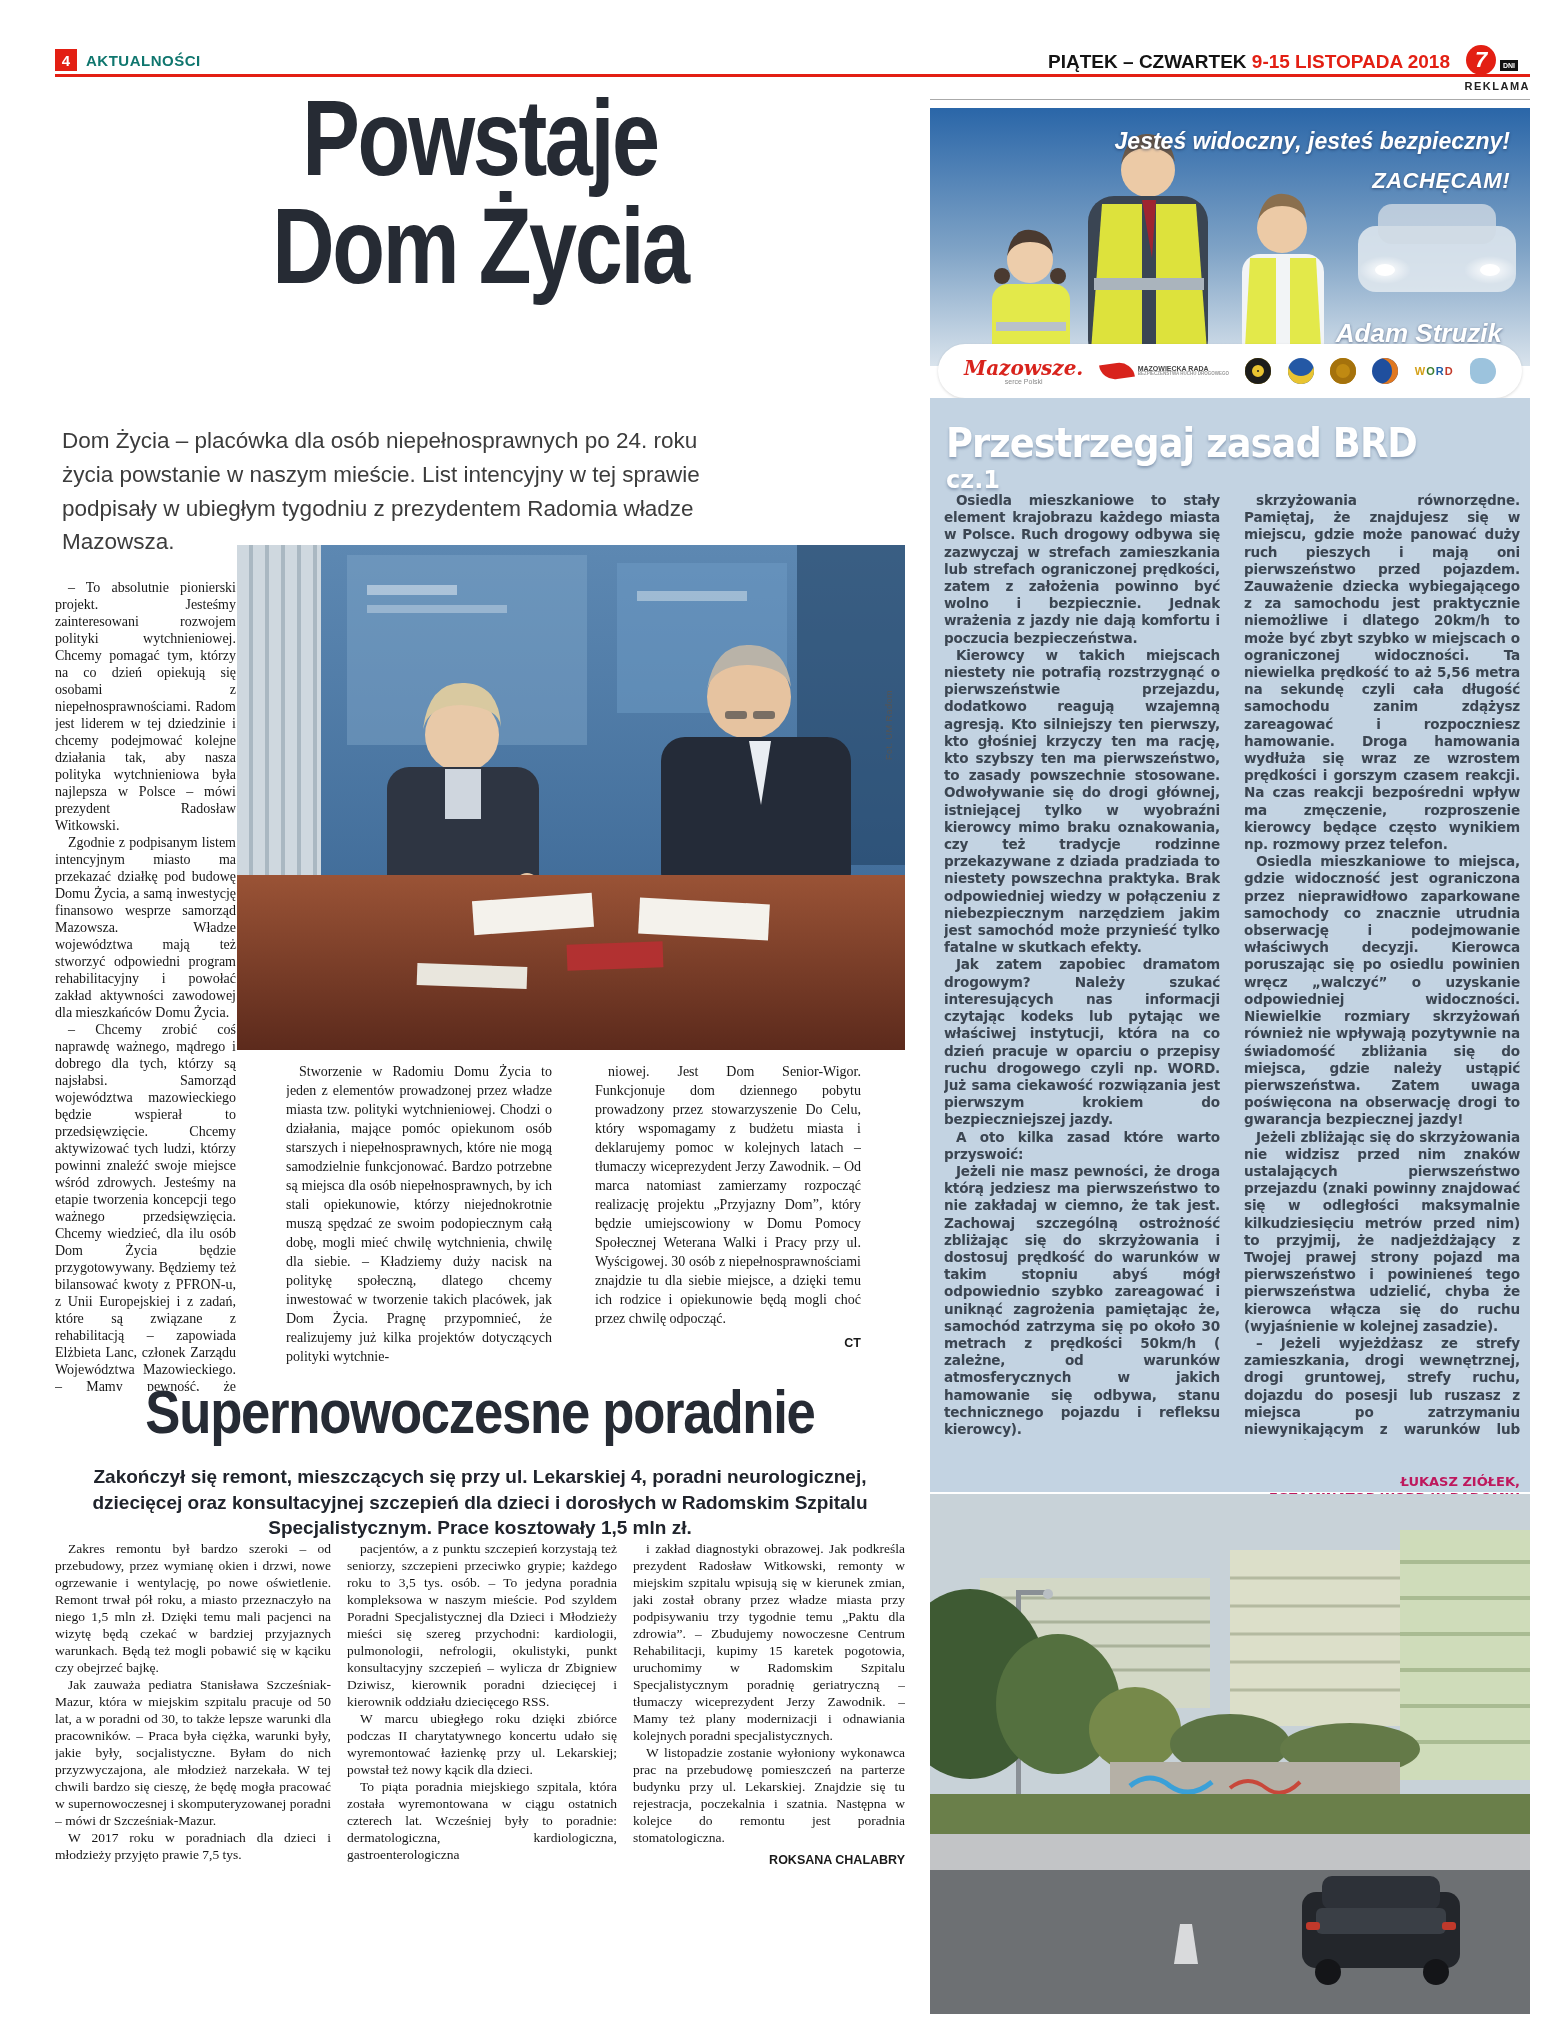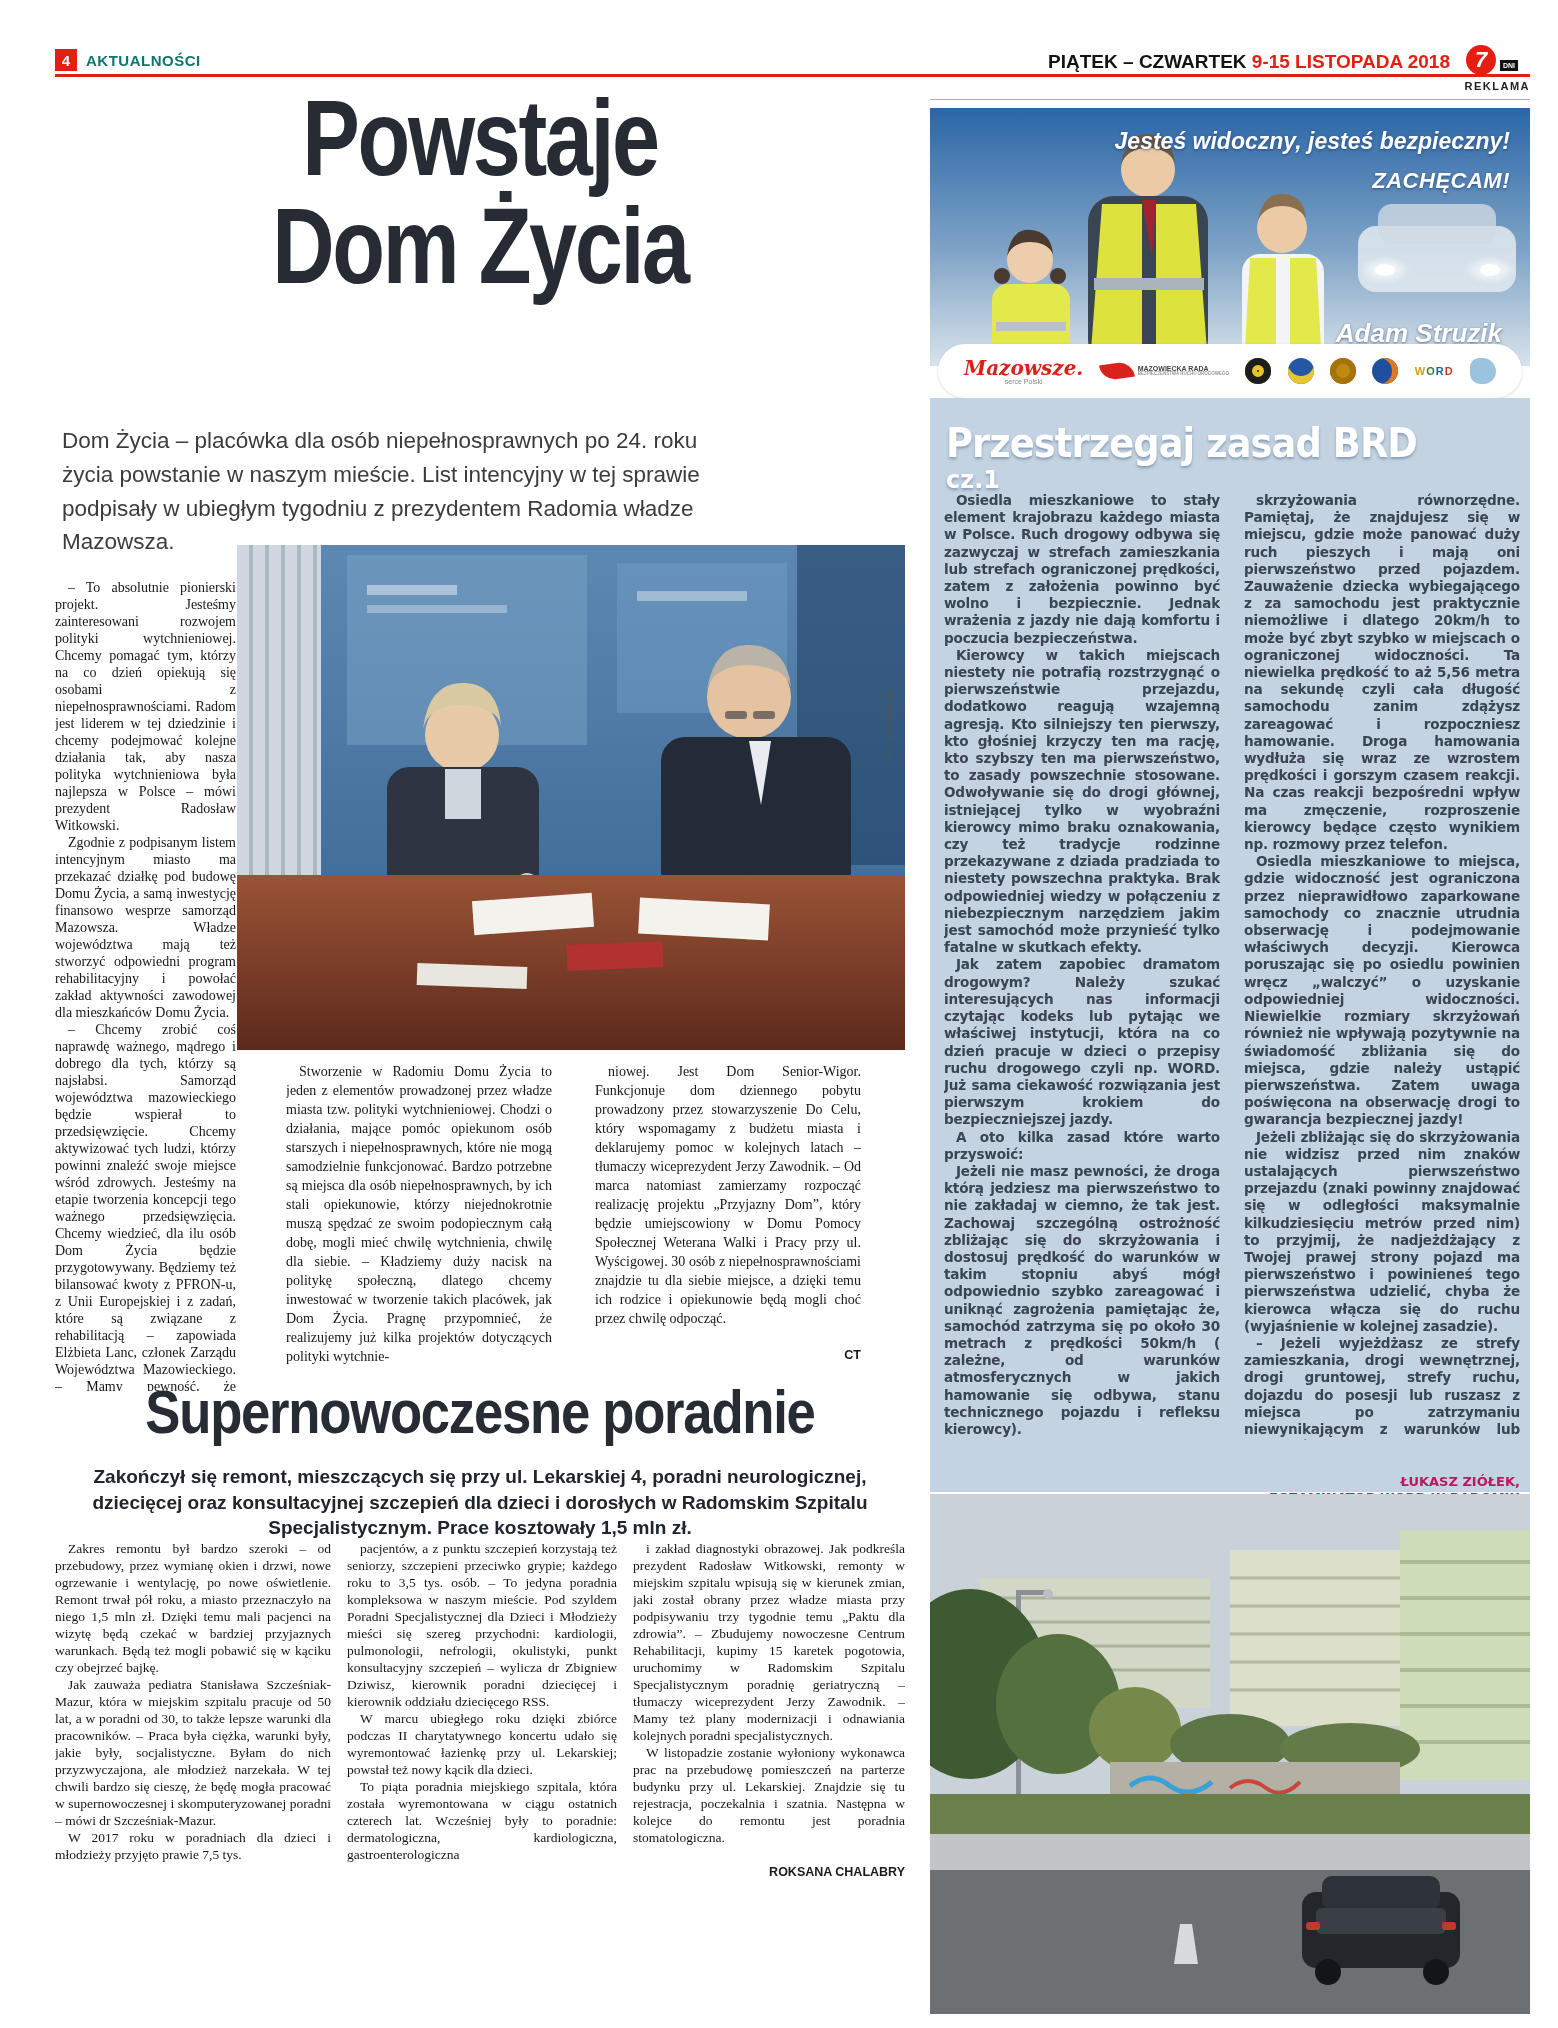--- a/index.html
+++ b/index.html
@@ -19,21 +19,21 @@
   .adtopline{left:930px;width:600px;top:99px;height:1px;background:#aaa;}
   
   .headline{left:55px;top:84px;width:850px;text-align:center;color:#262b34;font-weight:bold;line-height:1.0;}
   .headline .hl{display:block;font-size:108px;letter-spacing:-3px;transform:scaleX(.8);transform-origin:center;}
   .lead{left:62px;top:424px;width:664px;font-size:22.5px;line-height:1.5;color:#3c3c3c;}
   .serifcol{font-family:"Liberation Serif",serif;text-align:justify;overflow:hidden;color:#161616;}
   .serifcol p{margin:0;text-indent:13px;}
   .a1c1{left:55px;top:552px;width:181px;height:812px;font-size:14px;line-height:17px;margin-top:27px;}
   .a1c2{left:286px;top:1062px;width:266px;height:310px;font-size:14px;line-height:19px;}
   .a1c3{left:595px;top:1062px;width:266px;height:310px;font-size:14px;line-height:19px;}
-  .byline{font-family:"Liberation Sans",sans-serif;font-weight:bold;font-size:12.5px;text-align:right;color:#1a1a1a;margin-top:18px;}
+  .byline{font-family:"Liberation Sans",sans-serif;font-weight:bold;font-size:12.5px;text-align:right;color:#1a1a1a;margin-top:6px;}
   .photo1{left:237px;top:545px;width:668px;height:505px;overflow:hidden;}
   .photocredit{left:884px;top:690px;font-size:9px;color:#555;writing-mode:vertical-rl;transform:rotate(180deg);letter-spacing:.5px;}
   
   .a2title{left:55px;top:1376px;width:850px;text-align:center;color:#262b34;font-weight:bold;}
   .a2title .hl{display:block;font-size:62px;letter-spacing:-1.5px;transform:scaleX(.85);transform-origin:center;}
   .a2sub{left:80px;top:1464px;width:800px;text-align:center;font-weight:bold;font-size:19px;line-height:1.35;color:#20242c;}
   .a2c{top:1540px;height:474px;font-size:13.5px;line-height:17px;}
   .a2c1{left:55px;width:276px;}
   .a2c2{left:347px;width:270px;}
   .a2c3{left:633px;width:272px;}
@@ -261,21 +261,21 @@
 </div>
 
 <div class="abs bluepanel"></div>
 <div class="abs brdtitle">
   <span class="t">Przestrzegaj zasad BRD</span>
   <span class="p">cz.1</span>
 </div>
 <div class="abs brdcol brdc1">
     <p>Osiedla mieszkaniowe to stały element krajobrazu każdego miasta w Polsce. Ruch drogowy odbywa się zazwyczaj w strefach zamieszkania lub strefach ograniczonej prędkości, zatem z założenia powinno być wolno i bezpiecznie. Jednak wrażenia z jazdy nie dają komfortu i poczucia bezpieczeństwa.</p>
     <p>Kierowcy w takich miejscach niestety nie potrafią rozstrzygnąć o pierwszeństwie przejazdu, dodatkowo reagują wzajemną agresją. Kto silniejszy ten pierwszy, kto głośniej krzyczy ten ma rację, kto szybszy ten ma pierwszeństwo, to zasady powszechnie stosowane. Odwoływanie się do drogi głównej, istniejącej tylko w wyobraźni kierowcy mimo braku oznakowania, czy też tradycje rodzinne przekazywane z dziada pradziada to niestety powszechna praktyka. Brak odpowiedniej wiedzy w połączeniu z niebezpiecznym narzędziem jakim jest samochód może przynieść tylko fatalne w skutkach efekty.</p>
-    <p>Jak zatem zapobiec dramatom drogowym? Należy szukać interesujących nas informacji czytając kodeks lub pytając we właściwej instytucji, która na co dzień pracuje w dzieci o przepisy ruchu drogowego czyli np. WORD. Już sama ciekawość rozwiązania jest pierwszym krokiem do bezpieczniejszej jazdy.</p>
+    <p>Jak zatem zapobiec dramatom drogowym? Należy szukać interesujących nas informacji czytając kodeks lub pytając we właściwej instytucji, która na co dzień pracuje w oparciu o przepisy ruchu drogowego czyli np. WORD. Już sama ciekawość rozwiązania jest pierwszym krokiem do bezpieczniejszej jazdy.</p>
     <p>A oto kilka zasad które warto przyswoić:</p>
     <p>Jeżeli nie masz pewności, że droga którą jedziesz ma pierwszeństwo to nie zakładaj w ciemno, że tak jest. Zachowaj szczególną ostrożność zbliżając się do skrzyżowania i dostosuj prędkość do warunków w takim stopniu abyś mógł odpowiednio szybko zareagować i uniknąć zagrożenia pamiętając że, samochód zatrzyma się po około 30 metrach z prędkości 50km/h ( zależne, od warunków atmosferycznych w jakich hamowanie się odbywa, stanu technicznego pojazdu i refleksu kierowcy).</p>
     <p>Jeżeli wjeżdżasz w osiedle oznakowane jako „strefa zamieszkania” to należy spodziewać się braku oznakowania ustalającego pierwszeństwo przejazdu, a co za tym idzie będą tam</p>
   </div>
 <div class="abs brdcol brdc2">
     <p>skrzyżowania równorzędne. Pamiętaj, że znajdujesz się w miejscu, gdzie może panować duży ruch pieszych i mają oni pierwszeństwo przed pojazdem. Zauważenie dziecka wybiegającego z za samochodu jest praktycznie niemożliwe i dlatego 20km/h to może być zbyt szybko w miejscach o ograniczonej widoczności. Ta niewielka prędkość to aż 5,56 metra na sekundę czyli cała długość samochodu zanim zdążysz zareagować i rozpoczniesz hamowanie. Droga hamowania wydłuża się wraz ze wzrostem prędkości i gorszym czasem reakcji. Na czas reakcji bezpośredni wpływ ma zmęczenie, rozproszenie kierowcy będące często wynikiem np. rozmowy przez telefon.</p>
     <p>Osiedla mieszkaniowe to miejsca, gdzie widoczność jest ograniczona przez nieprawidłowo zaparkowane samochody co znacznie utrudnia obserwację i podejmowanie właściwych decyzji. Kierowca poruszając się po osiedlu powinien wręcz „walczyć” o uzyskanie odpowiedniej widoczności. Niewielkie rozmiary skrzyżowań również nie wpływają pozytywnie na świadomość zbliżania się do miejsca, gdzie należy ustąpić pierwszeństwa. Zatem uwaga poświęcona na obserwację drogi to gwarancja bezpiecznej jazdy!</p>
     <p>Jeżeli zbliżając się do skrzyżowania nie widzisz przed nim znaków ustalających pierwszeństwo przejazdu (znaki powinny znajdować się w odległości maksymalnie kilkudziesięciu metrów przed nim) to przyjmij, że nadjeżdżający z Twojej prawej strony pojazd ma pierwszeństwo i powinieneś tego pierwszeństwa udzielić, chyba że kierowca włącza się do ruchu (wyjaśnienie w kolejnej zasadzie).</p>
     <p>– Jeżeli wyjeżdżasz ze strefy zamieszkania, drogi wewnętrznej, drogi gruntowej, strefy ruchu, dojazdu do posesji lub ruszasz z miejsca po zatrzymaniu niewynikającym z warunków lub przepisów ruchu drogowego musisz mieć świadomość ,że włączasz się do ruchu i masz obowiązek ustąpienia pierwszeństwa innym uczestnikom.</p>
   </div>

